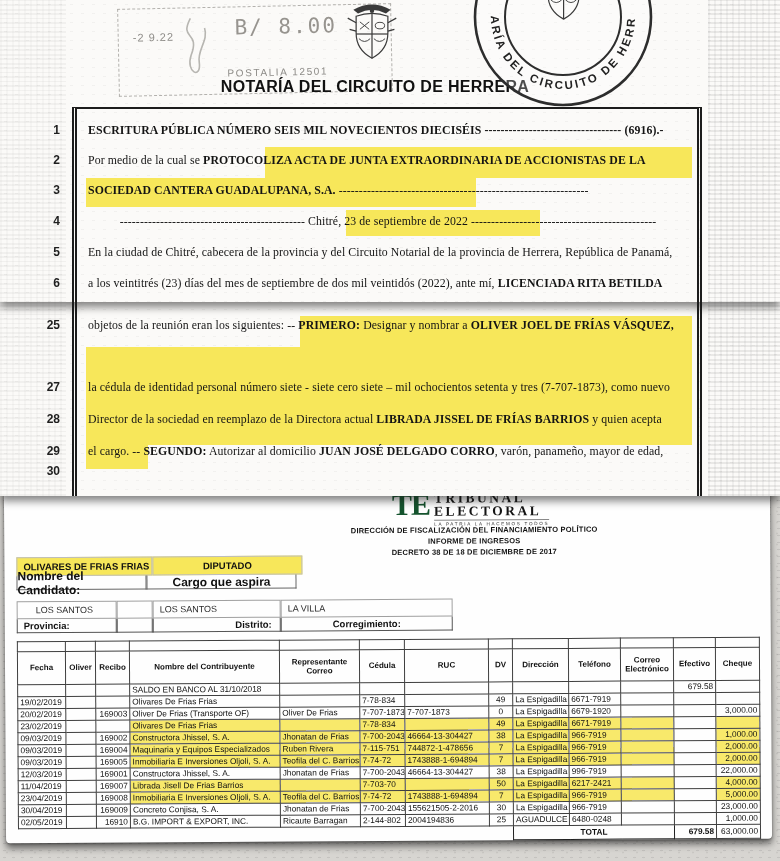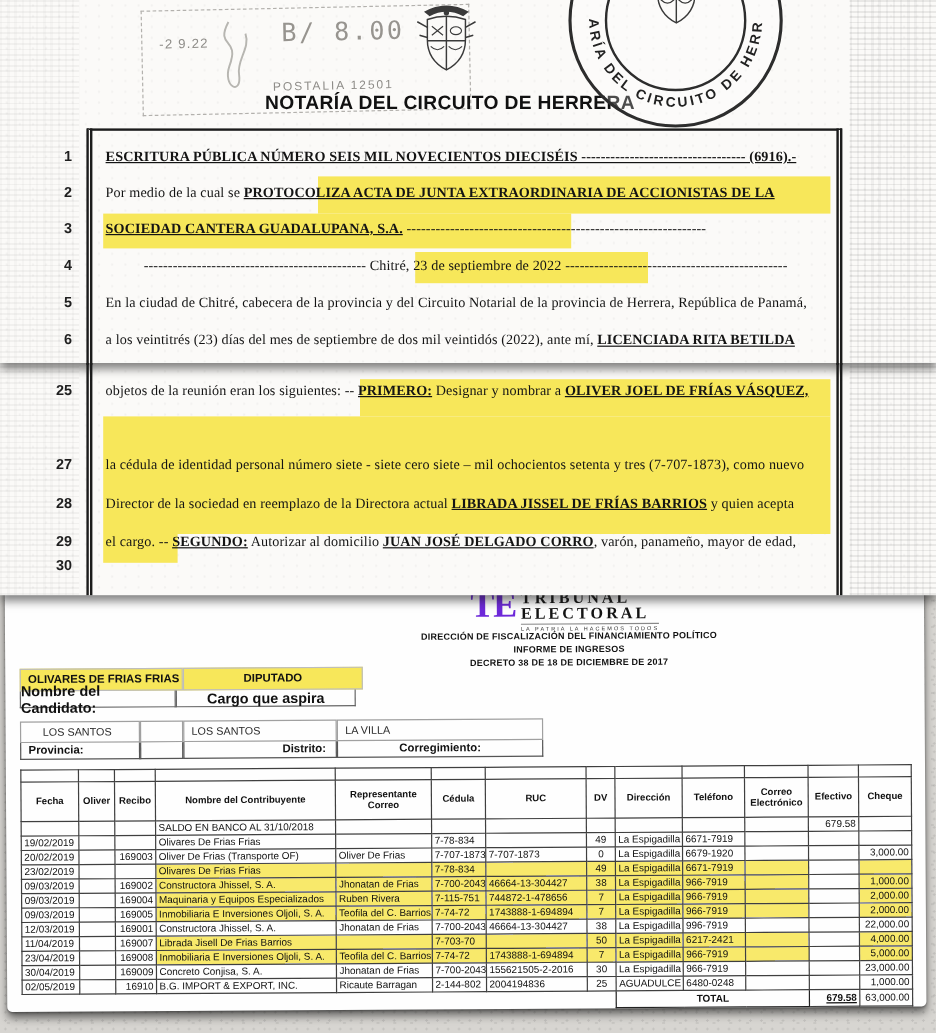--- a/index.html
+++ b/index.html
@@ -40,29 +40,29 @@
   .seal{position:absolute;left:468px;top:-78px;}
   
   .docbox{position:absolute;left:72px;width:620px;border-left:5px double #1c1c1c;border-right:5px double #1c1c1c;}
   .docbox.top{top:107px;height:195px;border-top:2.5px solid #1c1c1c;}
   .docbox.mid{top:0;height:200px;}
   .dline{position:absolute;left:0;width:780px;height:20px;}
   .lnum{position:absolute;left:30px;width:30px;text-align:right;font-family:"Liberation Sans",sans-serif;
     font-weight:bold;font-size:12px;color:#1f1f1f;}
   .ltext{position:absolute;left:88px;width:600px;font-size:11.8px;color:#141414;white-space:nowrap;letter-spacing:.1px;}
   .ltext.center{text-align:center;}
-  .b{font-weight:bold;text-decoration:underline;}
+  .b{font-weight:bold;}
   .hlblock{position:absolute;background:#f7e75a;}
   
   .te-page{position:absolute;left:5px;top:489px;width:766px;height:352px;background:#fefefe;
     transform:rotate(-0.35deg);border-radius:4px;z-index:1;
     box-shadow:0 5px 7px rgba(25,25,25,.6), 0 1px 2px rgba(0,0,0,.35);
     font-family:"Liberation Sans",sans-serif;color:#111;}
   .te-logo{position:absolute;left:388px;top:2px;display:flex;}
-  .te-big{font-family:"Liberation Serif",serif;font-weight:bold;font-size:30px;line-height:27px;letter-spacing:-1px;color:#6d28d9;}
+  .te-big{font-family:"Liberation Serif",serif;font-weight:bold;font-size:30px;line-height:27px;letter-spacing:-1px;color:#14532d;}
   .te-words{margin-left:4px;margin-top:2px;}
   .te-w1,.te-w2{font-family:"Liberation Serif",serif;font-weight:bold;font-size:13.5px;line-height:12.5px;letter-spacing:2.5px;color:#141414;}
   .te-tag{font-size:4.6px;letter-spacing:1.7px;color:#333;margin-top:1.5px;border-top:.5px solid #888;padding-top:1px;text-align:center;}
   .te-h{position:absolute;left:240px;width:460px;text-align:center;font-weight:bold;font-size:7.5px;letter-spacing:.2px;}
   #teh1{top:37px;} #teh2{top:48px;} #teh3{top:58.5px;}
   
   .cand{position:absolute;left:12px;top:66px;}
   .cand .row{display:flex;}
   .cv{height:17px;background:#f7e75a;border:1px solid #bdbdbd;display:flex;align-items:center;font-weight:bold;font-size:9.5px;}
   .cv.name{width:128px;padding-left:6px;}

